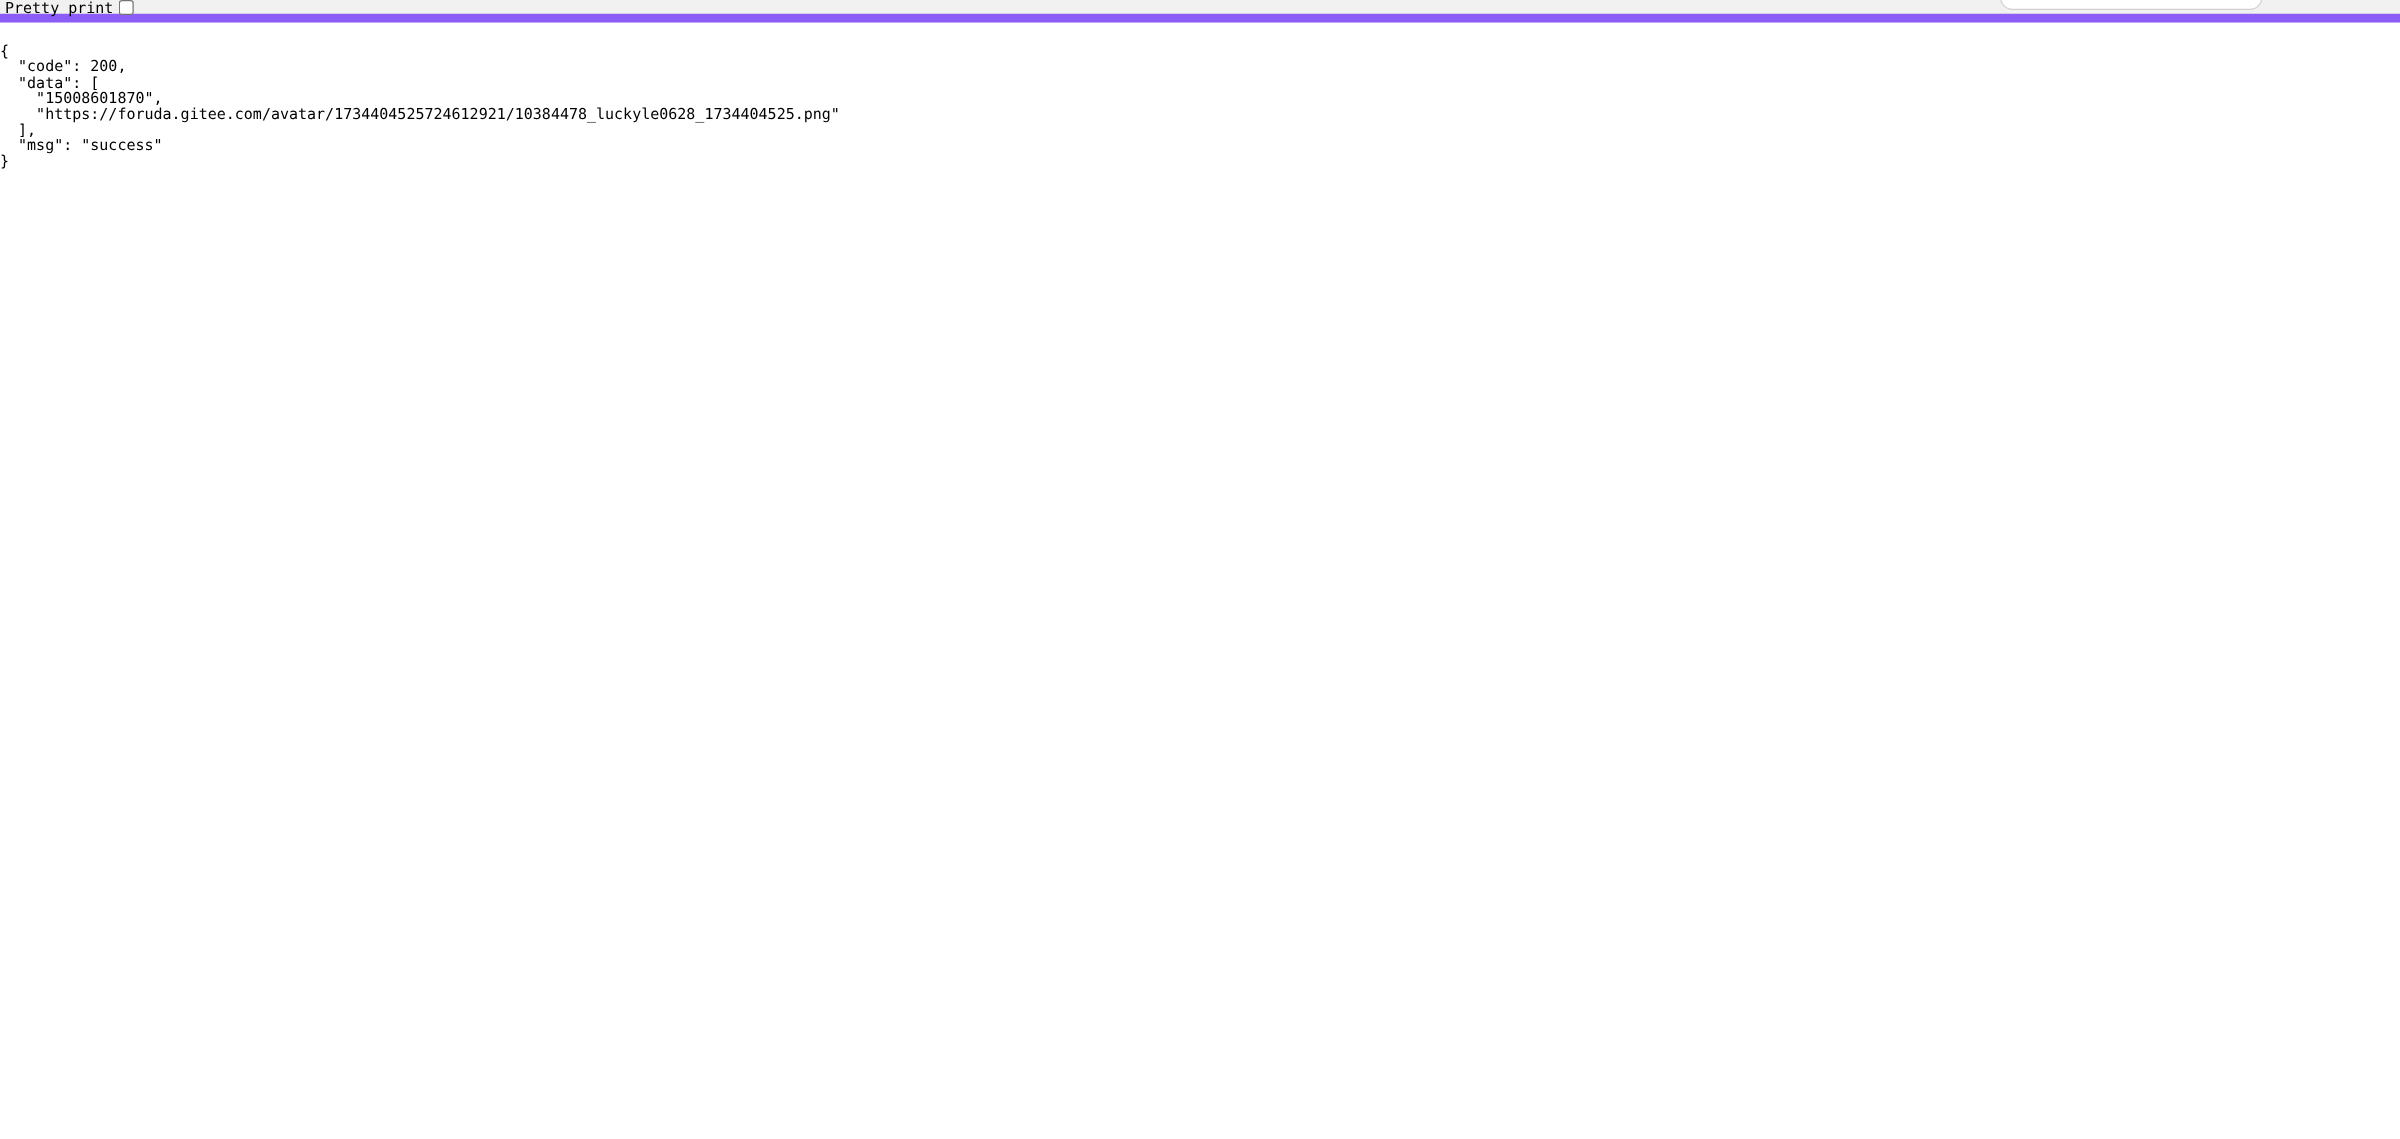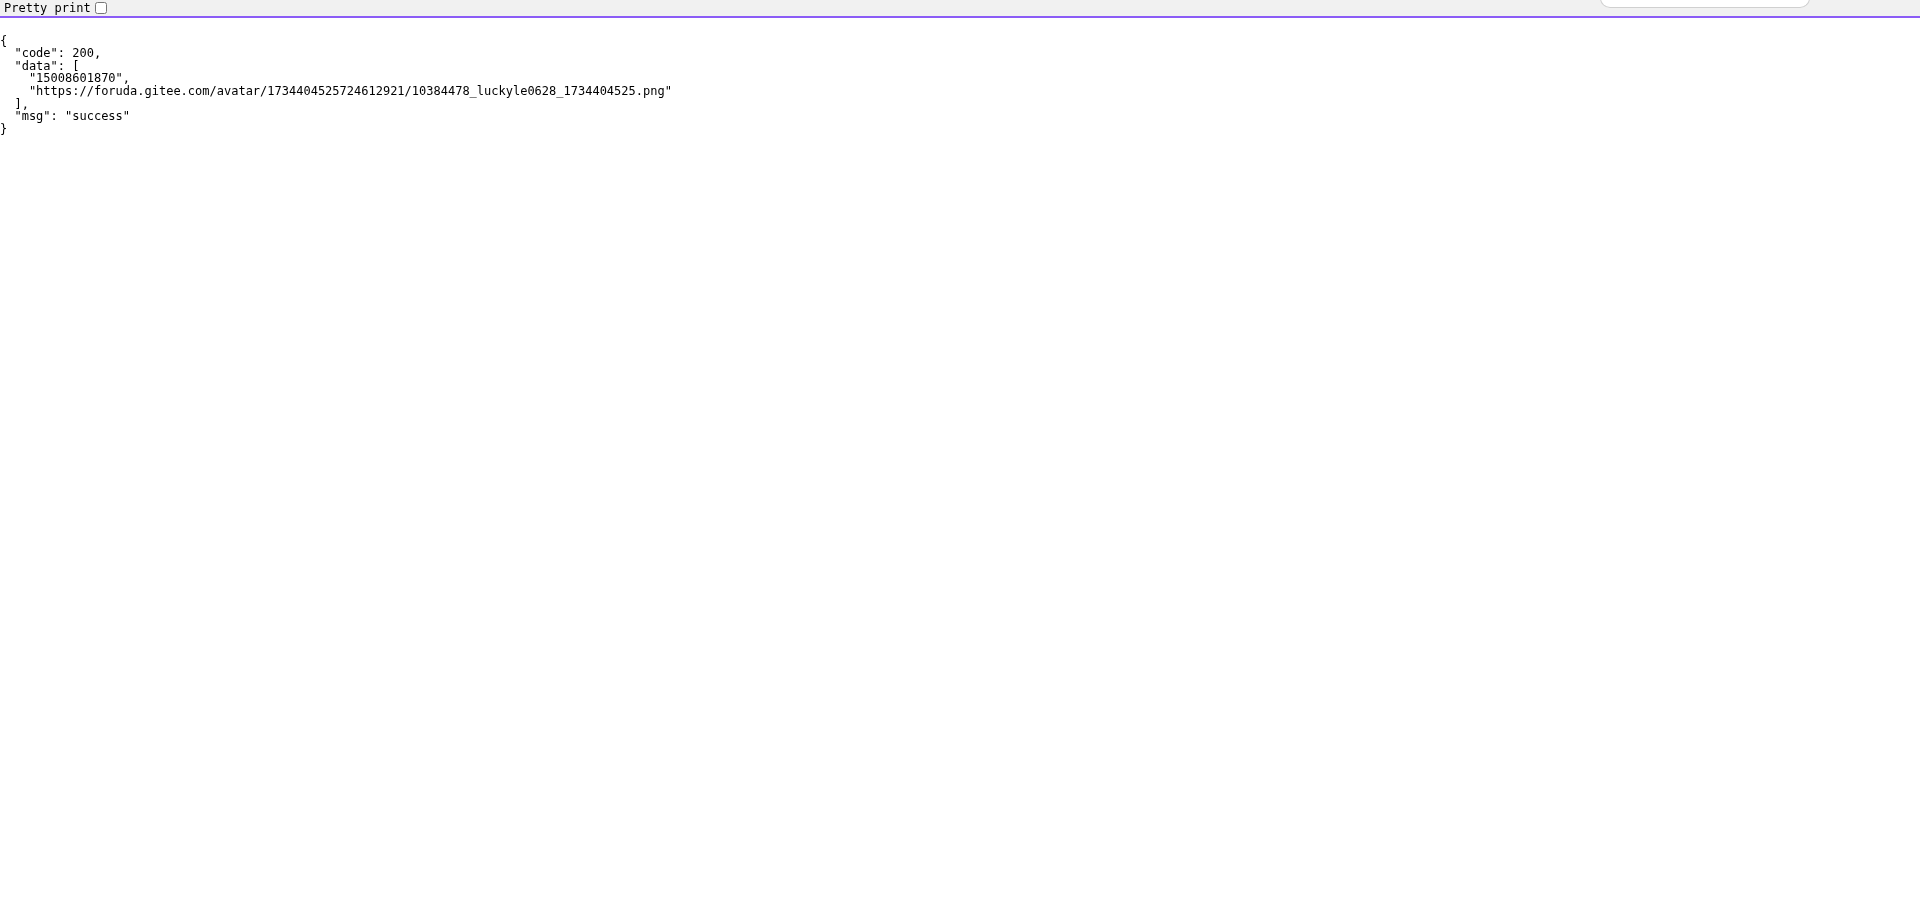--- a/index.html
+++ b/index.html
@@ -8,21 +8,21 @@
       box-sizing: border-box;
     }
     body {
       font-family: monospace;
       font-size: 12px;
       background: #ffffff;
       color: #000000;
     }
     .toolbar {
       background: #f1f1f1;
-      border-bottom: 2px solid #8b5cf6;
+      border-bottom: 7px solid #8b5cf6;
       padding: 2px 4px;
       height: 18px;
       display: flex;
       align-items: center;
       position: relative;
     }
     .pretty-print-label {
       font-family: monospace;
       font-size: 12px;
       display: flex;

